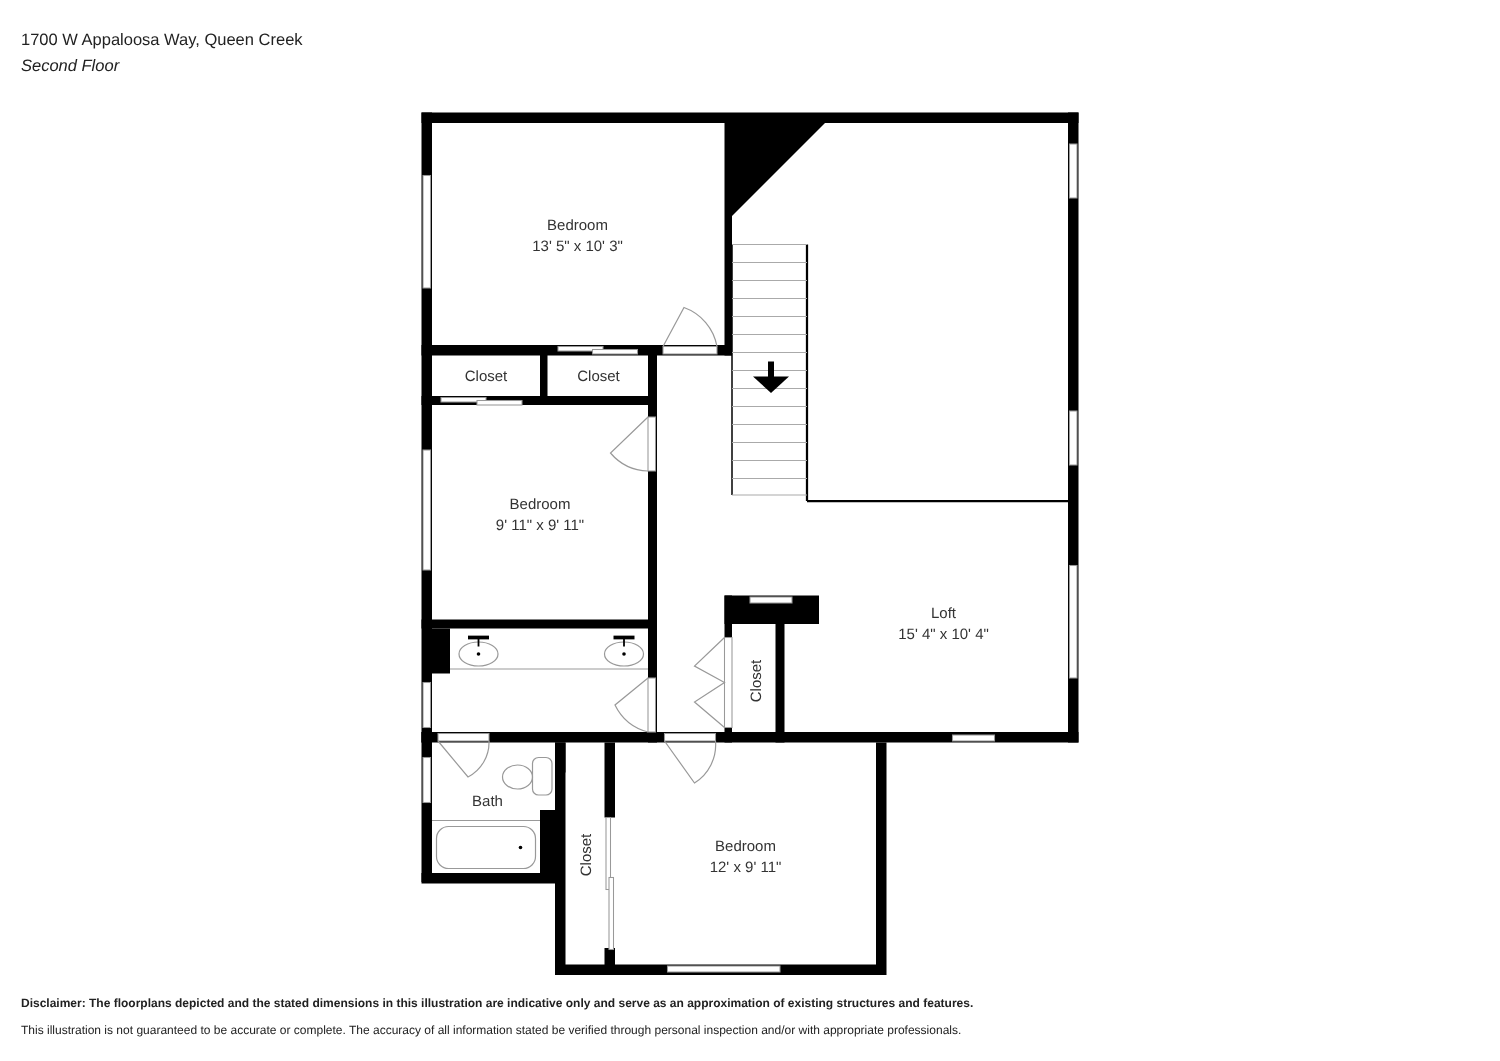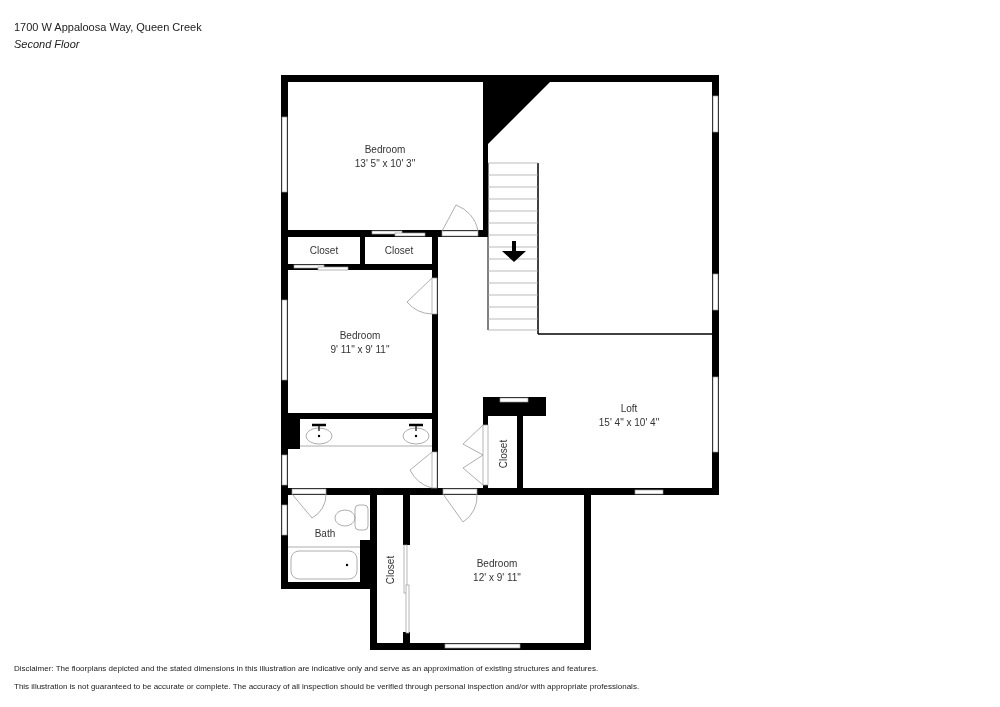--- a/index.html
+++ b/index.html
@@ -1,21 +1,21 @@
 <!DOCTYPE html>
 <html><head>
 <meta charset="utf-8">
 <style>
   html, body { margin: 0; padding: 0; background: #ffffff; }
   body { width: 1000px; height: 707px; position: relative; overflow: hidden; font-family: "Liberation Sans", sans-serif; color: #222; }
   .hdr { position: absolute; left: 14px; font-size: 11px; color: #222; }
   .hdr.l1 { top: 21px; }
   .hdr.l2 { top: 38px; font-style: italic; }
   .disc { position: absolute; left: 14px; font-size: 8px; color: #222; }
-  .disc.d1 { top: 664px; }
+  .disc.d1 { top: 664px; font-weight: bold; }
   .disc.d2 { top: 682px; }
   svg { position: absolute; left: 0; top: 0; }
   .room-label { font-family: "Liberation Sans", sans-serif; font-size: 10px; fill: #333; text-anchor: middle; }
   .wall { fill: #000; }
   .win { fill: #fff; stroke: #999; stroke-width: 0.7; }
   .thin { stroke: #999; stroke-width: 0.8; fill: none; }
   .stair { stroke: #aaa; stroke-width: 0.8; }
 </style>
 </head>
 <body>
@@ -179,13 +179,13 @@
     <text class="room-label" x="325" y="537">Bath</text>
 
     <text class="room-label" x="0" y="0" transform="translate(394,570) rotate(-90)">Closet</text>
 
     <text class="room-label" x="497" y="567">Bedroom</text>
     <text class="room-label" x="497" y="581">12' x 9' 11"</text>
   </g>
 </svg>
 
 <div class="disc d1">Disclaimer: The floorplans depicted and the stated dimensions in this illustration are indicative only and serve as an approximation of existing structures and features.</div>
-<div class="disc d2">This illustration is not guaranteed to be accurate or complete. The accuracy of all inspection should be verified through personal inspection and/or with appropriate professionals.</div>
+<div class="disc d2">This illustration is not guaranteed to be accurate or complete. The accuracy of all information stated be verified through personal inspection and/or with appropriate professionals.</div>
 
 </body></html>

